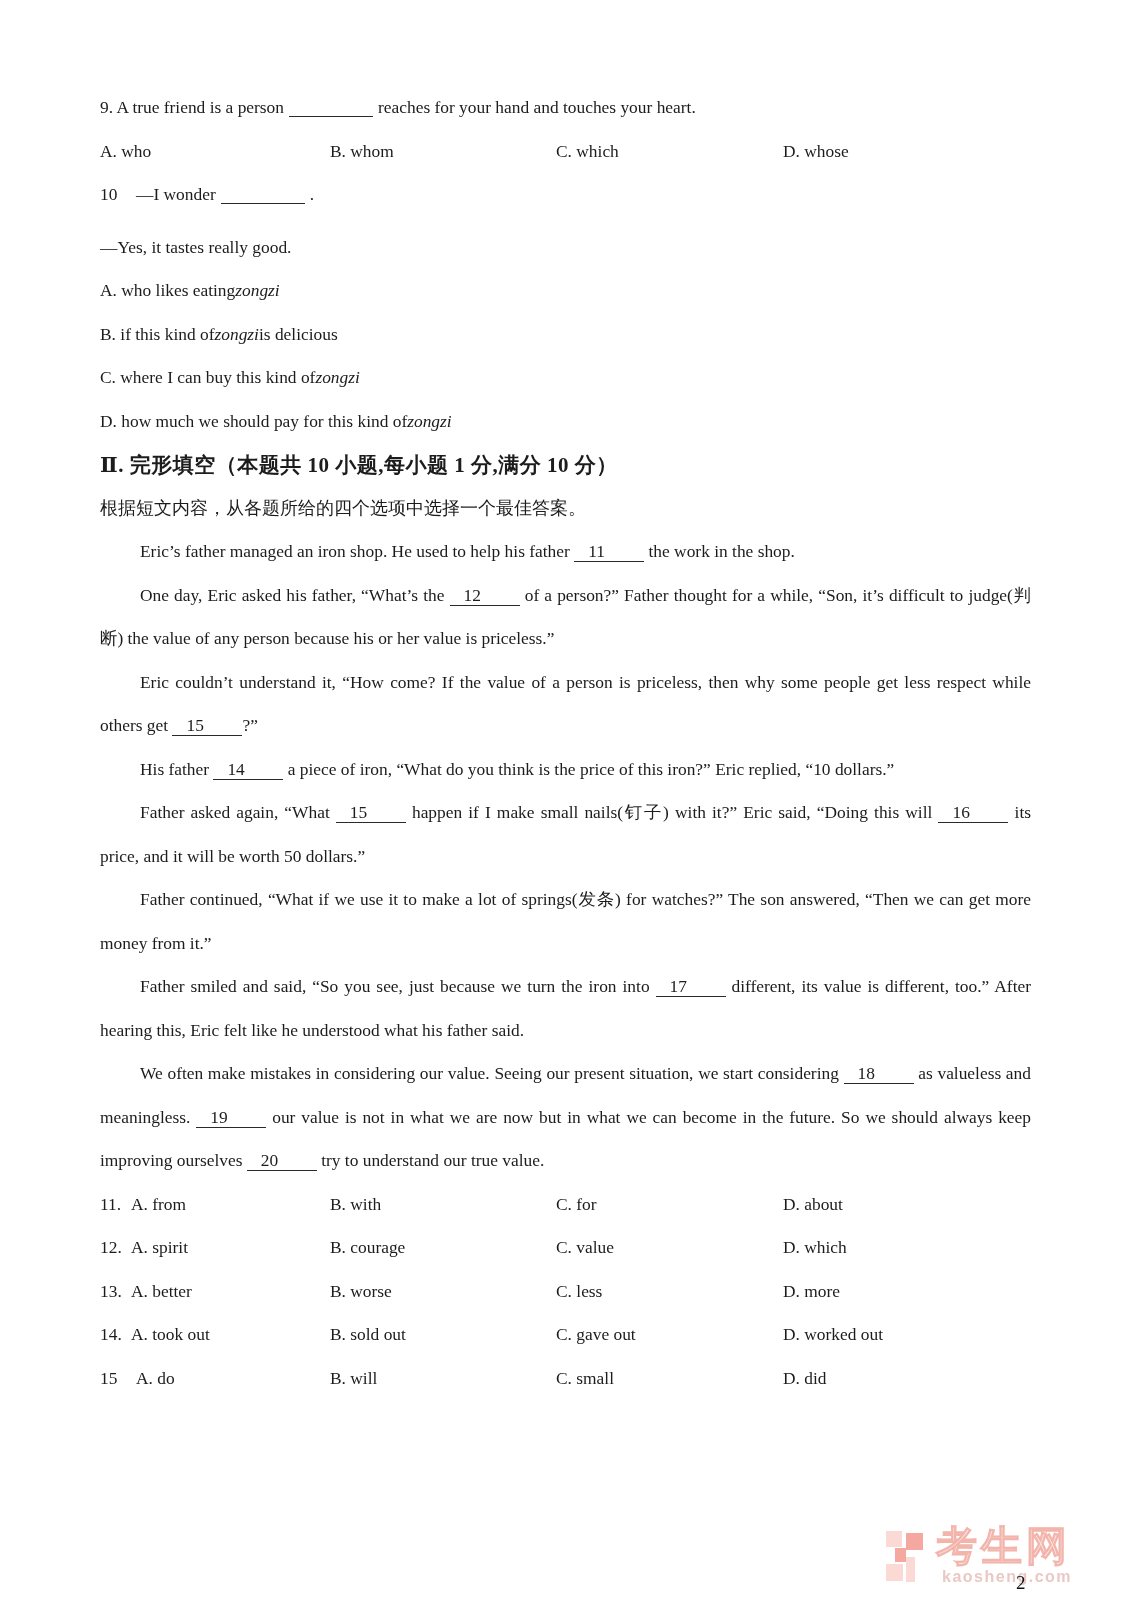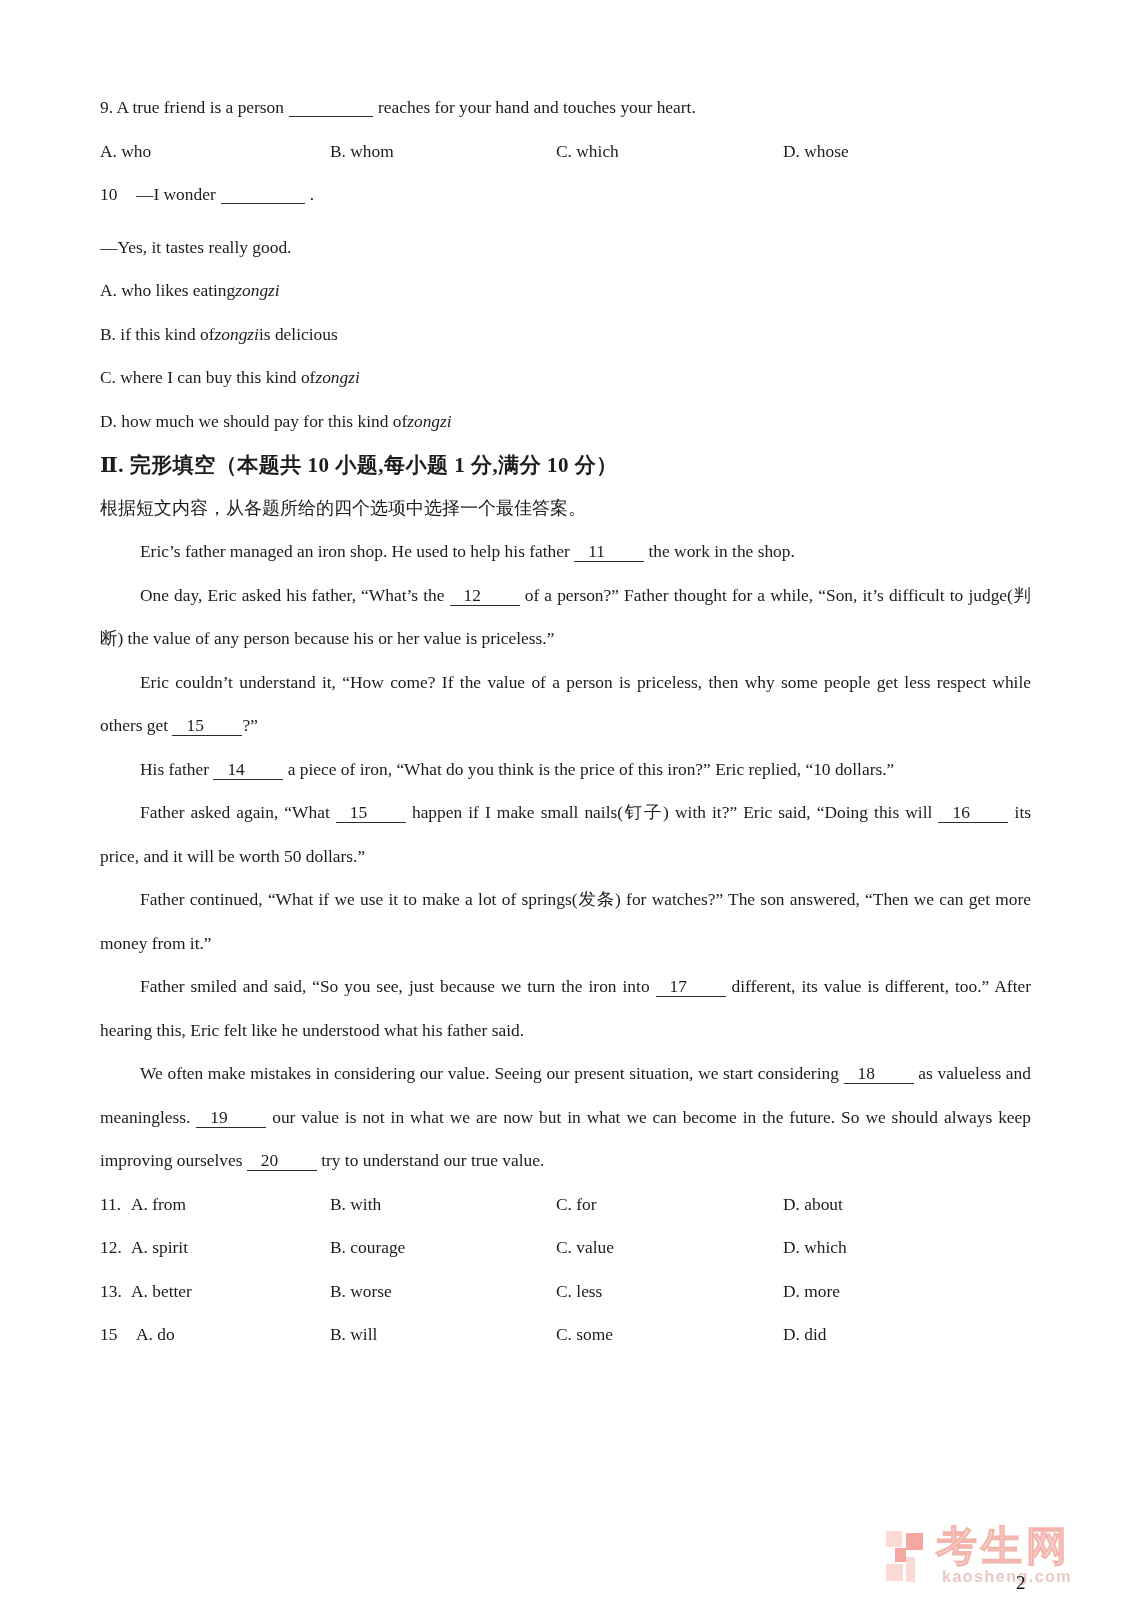--- a/index.html
+++ b/index.html
@@ -142,23 +142,29 @@
     <span>C. value</span>
     <span>D. which</span>
   </div>
   <div class="opts-grid">
     <span><span class="qnum">13.</span><span>A. better</span></span>
     <span>B. worse</span>
     <span>C. less</span>
     <span>D. more</span>
   </div>
   <div class="opts-grid">
+    <span><span class="qnum">14.</span><span>A. took out</span></span>
+    <span>B. sold out</span>
+    <span>C. gave out</span>
+    <span>D. worked out</span>
+  </div>
+  <div class="opts-grid">
     <span><span class="qnum15">15</span><span>A. do</span></span>
     <span>B. will</span>
-    <span>C. some</span>
+    <span>C. small</span>
     <span>D. did</span>
   </div>
 
 </div>
 
 <div class="wm">
   <div class="wm-logo">
     <div class="wm-block b1"></div>
     <div class="wm-block b2"></div>
     <div class="wm-block b3"></div>

